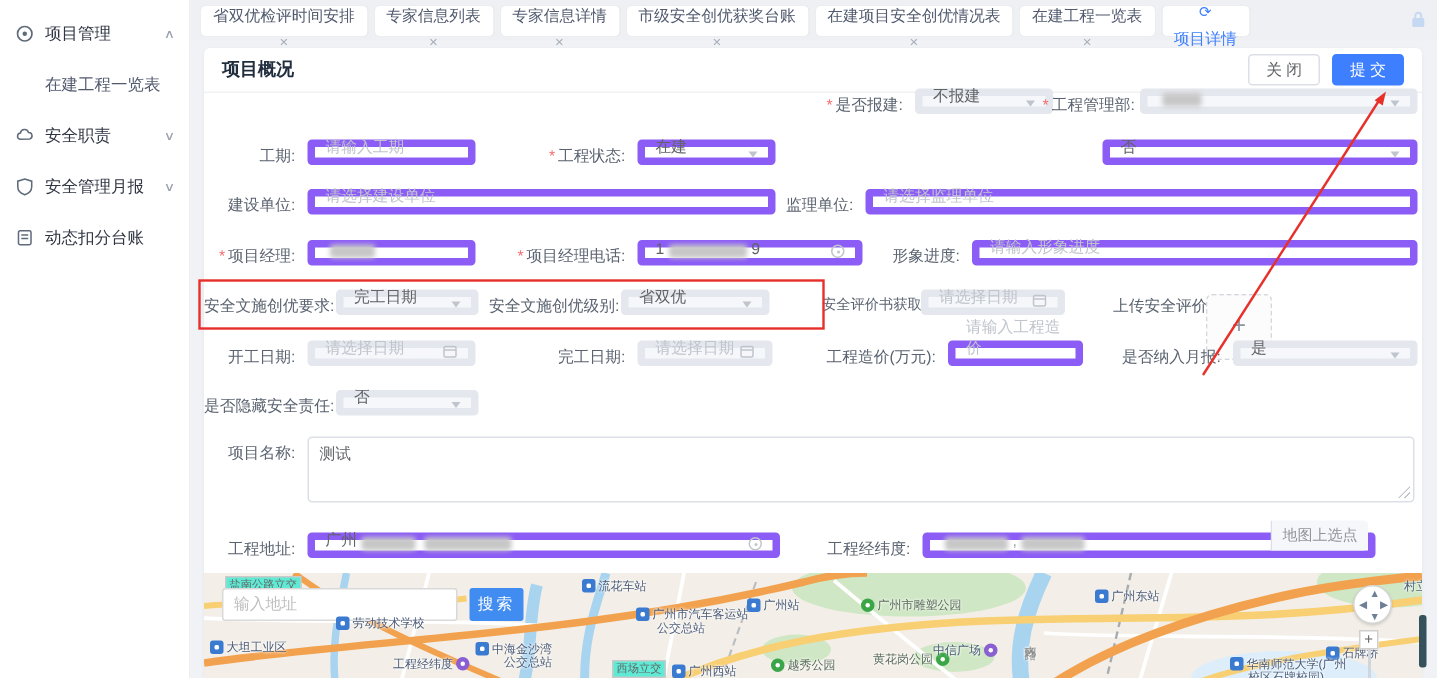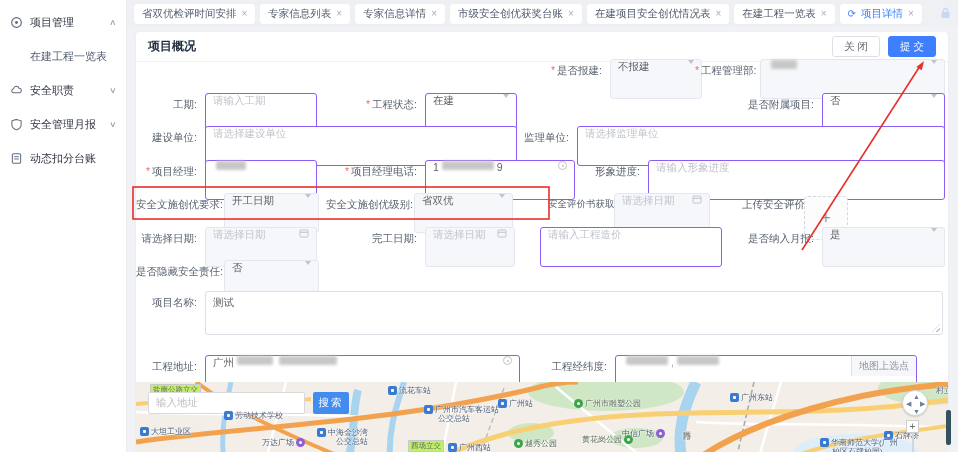--- a/index.html
+++ b/index.html
@@ -11,40 +11,40 @@
   .sidebar { position:absolute; left:0; top:0; width:127px; height:452px; background:#fff; border-right:1px solid #ededf0; z-index:5;font-family:Liberation Serif, serif; }
   .menu { padding-top:5px; }
   .mi { display:flex; align-items:center; height:34px; padding:0 10px; font-size:11px; color:#2f3542; cursor:pointer; }
   .mi .micon { width:13px; height:13px; margin-right:7px; flex:none; }
   .mi .arr { margin-left:auto; font-size:8px; color:#9aa1ad; transform:scaleX(1.3); }
   .mi.child { padding-left:30px; color:#515a6e; }
 
   
   .main { position:absolute; left:127px; top:0; width:831px; height:452px; }
   .tabbar { position:relative; height:27px; background:#eef0f3; display:flex; align-items:center; padding:0 7px; gap:5px; }
-  .tab { background:#fff; border-radius:3px; height:20px; display:flex; align-items:center; padding:0 8px; font-size:10.5px; color:#515a6e; gap:5px; cursor:pointer; box-shadow:0 0 1px rgba(0,0,0,.08); white-space:nowrap; }
+  .tab { background:#fff; border-radius:3px; height:20px; display:flex; align-items:center; padding:0 8px; font-size:10.5px; color:#515a6e; gap:5px; cursor:pointer; box-shadow:0 0 1px rgba(0,0,0,.08); white-space:nowrap;flex-direction:column; }
   .tab .x { color:#a7aeb8; font-size:10px; }
   .tab.active { color:#3d7fff; }
   .tab .refresh { color:#3d7fff; font-size:10px; line-height:1; }
   .locki { position:absolute; right:7px; top:7px; opacity:.75; }
 
   
   .card { position:absolute; left:9px; top:32px; width:812px; height:420px; background:#fff; border-radius:4px 4px 0 0; box-shadow:0 1px 3px rgba(0,0,0,.05); overflow:hidden; }
   .card-head { height:30px; display:flex; align-items:center; padding:0 12px; border-bottom:1px solid #f0f1f3; }
   .card-title { font-size:12px; font-weight:bold; color:#1f2d3d; }
   .btns { margin-left:auto; display:flex; gap:8px; }
   .btn { height:21px; padding:0 11px; font-size:10.5px; border-radius:3px; display:flex; align-items:center; cursor:pointer; }
   .btn-plain { background:#fff; border:1px solid #dcdfe6; color:#606266; }
   .btn-primary { background:#3d7fff; border:1px solid #3d7fff; color:#fff; }
 
   
   .fld { position:absolute; display:flex; align-items:flex-start; }
   .flabel { flex:none; text-align:right; padding-right:8px; line-height:22px; font-size:10.5px; color:#5a6370; white-space:nowrap; }
   .star { color:#f56c6c; font-style:normal; margin-right:2px; }
-  .ctl { flex:1; height:40px; border:1px solid #8b5cf6; border-radius:3px; background:#fff; display:flex; align-items:flex-start; padding:0 7px; font-size:10.5px; color:#606266; position:relative; min-width:0; }
+  .ctl { flex:1; height:17px; border:5px solid #8b5cf6; border-radius:3px; background:#fff; display:flex; align-items:flex-end; padding:0 7px; font-size:10.5px; color:#606266; position:relative; min-width:0; }
   .ctl.ph { color:#c0c4cc; }
   .ctl.dis { background:#f5f7fa; border-color:#e4e7ed; }
   .caret { margin-left:auto; width:0; height:0; border-left:3.5px solid transparent; border-right:3.5px solid transparent; border-top:4px solid #c0c4cc; flex:none; }
   .sufico { margin-left:auto; flex:none; width:9px; height:9px; border:1px solid #c0c4cc; border-radius:50%; position:relative; }
   .sufico::after { content:""; position:absolute; left:2.5px; top:2.5px; width:2px; height:2px; border-radius:50%; background:#c0c4cc; }
   .rd { display:inline-block; height:9px; border-radius:2px; background:#c7c7c7; filter:blur(1.6px); margin:0 3px; vertical-align:middle; }
   .ta { border:1px solid #dcdfe6; border-radius:3px; font-size:10.5px; color:#606266; padding:4px 7px; position:relative; background:#fff; }
   .ta::after { content:""; position:absolute; right:2px; bottom:2px; width:8px; height:8px;
      background:repeating-linear-gradient(-45deg, transparent 0 2px, #c0c4cc 2px 3px);
      clip-path:polygon(100% 0, 100% 100%, 0 100%); }
@@ -53,21 +53,21 @@
 
   
   .map { position:absolute; left:0; top:350px; width:812px; height:78px; background:#f3efe8; overflow:hidden; }
   .map svg.base { position:absolute; left:0; top:0; }
   .msearch { position:absolute; left:12px; top:10px; width:157px; height:22px; background:#fff; border:1px solid #d9d9d9; border-radius:2px; display:flex; align-items:center; padding:0 7px; font-size:10.5px; color:#bfbfbf; }
   .msbtn { position:absolute; left:177px; top:10px; width:36px; height:22px; background:#418cf0; color:#fff; font-size:10.5px; display:flex; align-items:center; justify-content:center; border-radius:2px; cursor:pointer; letter-spacing:2px; }
   .ml { position:absolute; font-size:8px; color:#4a5a77; white-space:nowrap; display:flex; align-items:center; gap:2px; text-shadow:0 0 2px #fff,0 0 2px #fff; }
   .ml.plain { color:#51617e; }
   .ml.parkt { color:#5a6b5a; }
   .ml.roadt { color:#8c8c8c; writing-mode:vertical-rl; letter-spacing:1px; }
-  .ml.boxl { background:#bef264; border:1px solid #c9c9c9; color:#666; padding:0 2px; font-size:7.5px; text-shadow:none; }
+  .ml.boxl { background:#5eead4; border:1px solid #c9c9c9; color:#666; padding:0 2px; font-size:7.5px; text-shadow:none; }
   .ic-st { width:9px; height:9px; background:#3a7ad0; border-radius:2px; flex:none; position:relative; }
   .ic-st::after { content:""; position:absolute; left:3px; top:3px; width:3px; height:3px; background:#fff; border-radius:1px; }
   .ic-pk { width:9px; height:9px; background:#3aa647; border-radius:50%; flex:none; position:relative; }
   .ic-pk::after { content:""; position:absolute; left:3px; top:3px; width:3px; height:3px; background:#fff; border-radius:50%; }
   .ic-ml { width:9px; height:9px; background:#8a5fd1; border-radius:50%; flex:none; position:relative; }
   .ic-ml::after { content:""; position:absolute; left:3px; top:3px; width:3px; height:3px; background:#fff; border-radius:50%; }
   .mapnav { position:absolute; left:766px; top:8px; width:26px; height:26px; border-radius:50%; background:#fff; border:1px solid #d5d5d5; box-shadow:0 1px 2px rgba(0,0,0,.15); }
   .mapnav span { position:absolute; font-size:7px; color:#6f7f95; line-height:1; }
   .mzoomp { position:absolute; left:770px; top:38px; width:13px; height:13px; background:#fff; border:1px solid #cfcfcf; color:#666; font-size:10px; display:flex; align-items:center; justify-content:center; cursor:pointer; }
   .mzoomtrack { position:absolute; left:776px; top:51px; width:2px; height:22px; background:#cfd6dd; }
@@ -188,21 +188,20 @@
           </div>
       </div>
       <div class="fld" style="left:222px;top:61px;width:159px">
         <span class="flabel" style="width:67px"><i class="star">*</i><span>工程状态:</span></span>
         <div class="ctl">
             <span>在建</span>
             <span class="caret"></span>
           </div>
       </div>
       <div class="fld" style="left:599px;top:61px;width:210px">
-        <span class="flabel" style="width:87px">是否附属项目:</span>
         <div class="ctl">
             <span>否</span>
             <span class="caret"></span>
           </div>
       </div>
 
       <div class="fld" style="left:4px;top:94px;width:377px">
         <span class="flabel" style="width:65px">建设单位:</span>
         <div class="ctl ph">
             <span>请选择建设单位</span>
@@ -233,21 +232,21 @@
       <div class="fld" style="left:447px;top:128px;width:362px">
         <span class="flabel" style="width:65px">形象进度:</span>
         <div class="ctl ph">
             <span>请输入形象进度</span>
           </div>
       </div>
 
       <div class="fld" style="left:0px;top:161px;width:183px">
         <span class="flabel" style="width:88px">安全文施创优要求:</span>
         <div class="ctl dis">
-            <span>开工日期</span>
+            <span>完工日期</span>
             <span class="caret"></span>
           </div>
       </div>
       <div class="fld" style="left:190px;top:161px;width:187px">
         <span class="flabel" style="width:88px">安全文施创优级别:</span>
         <div class="ctl dis">
             <span>省双优</span>
             <span class="caret"></span>
           </div>
       </div>
@@ -262,40 +261,41 @@
           </div>
       </div>
       <div class="fld" style="left:606px;top:161px;width:120px;height:48px">
         <span class="flabel" style="width:62px">上传安全评价书:</span>
         <div class="upbox" style="margin-top:3px">
             <span>+</span>
           </div>
       </div>
 
       <div class="fld" style="left:4px;top:195px;width:177px">
-        <span class="flabel" style="width:65px">请选择日期:</span>
+        <span class="flabel" style="width:65px">开工日期:</span>
         <div class="ctl dis ph">
             <span>请选择日期</span>
             <svg style="margin-left:auto" width="10" height="10" viewBox="0 0 10 10">
               <rect x="1" y="2" width="8" height="7" rx="1" fill="none" stroke="#c0c4cc"></rect>
               <line x1="1" y1="4.3" x2="9" y2="4.3" stroke="#c0c4cc"></line>
             </svg>
           </div>
       </div>
       <div class="fld" style="left:222px;top:195px;width:157px">
         <span class="flabel" style="width:67px">完工日期:</span>
         <div class="ctl dis ph">
             <span>请选择日期</span>
             <svg style="margin-left:auto" width="10" height="10" viewBox="0 0 10 10">
               <rect x="1" y="2" width="8" height="7" rx="1" fill="none" stroke="#c0c4cc"></rect>
               <line x1="1" y1="4.3" x2="9" y2="4.3" stroke="#c0c4cc"></line>
             </svg>
           </div>
       </div>
       <div class="fld" style="left:404px;top:195px;width:182px">
+        <span class="flabel" style="width:92px">工程造价(万元):</span>
         <div class="ctl ph">
             <span>请输入工程造价</span>
           </div>
       </div>
       <div class="fld" style="left:599px;top:195px;width:210px">
         <span class="flabel" style="width:87px">是否纳入月报:</span>
         <div class="ctl dis">
             <span>是</span>
             <span class="caret"></span>
           </div>
@@ -375,21 +375,21 @@
           </div>
         <div class="ml" style="left:88px;top:28px">
             <span class="ic-st"></span>
             <span>劳动技术学校</span>
           </div>
         <div class="ml" style="left:4px;top:44px">
             <span class="ic-st"></span>
             <span>大坦工业区</span>
           </div>
         <div class="ml" style="left:126px;top:55px">
-            <span>万达广场</span>
+            <span>工程经纬度</span>
             <span class="ic-ml"></span>
           </div>
         <div class="ml" style="left:181px;top:45px">
             <span class="ic-st"></span>
             <span>中海金沙湾</span>
           </div>
         <div class="ml plain" style="left:200px;top:54px">
             <span>公交总站</span>
           </div>
         <div class="ml" style="left:288px;top:22px">

